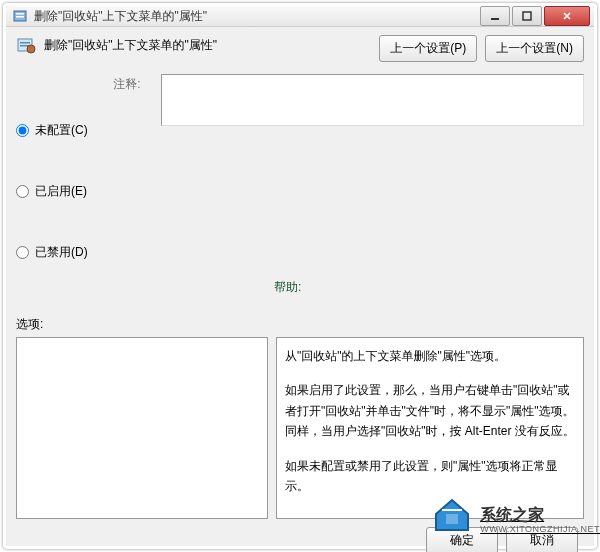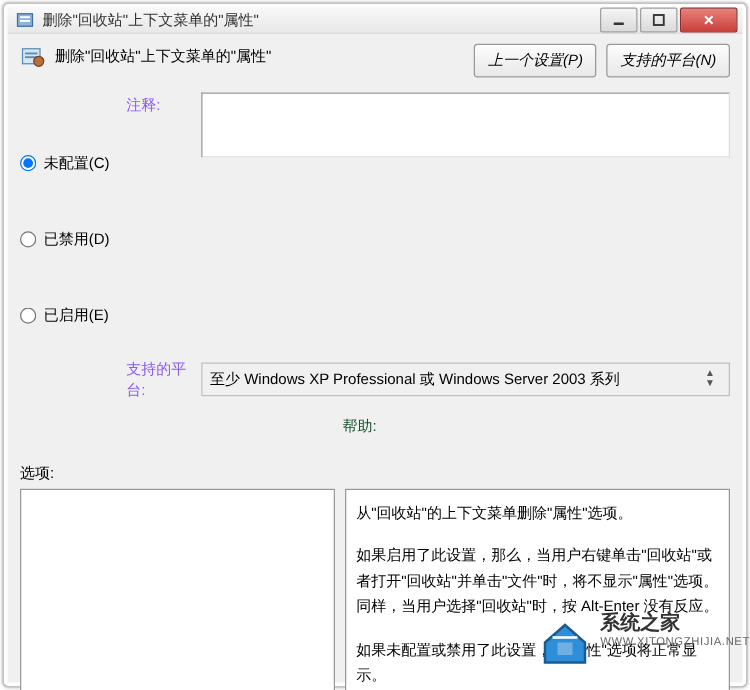--- a/index.html
+++ b/index.html
@@ -61,27 +61,26 @@
 .nav-btns { display: flex; gap: 8px; }
 .btn {
   background: linear-gradient(to bottom, #fdfdfd, #e8e8e8);
   border: 1px solid #999;
   border-radius: 3px;
   padding: 4px 10px;
   font-size: 12px;
   min-width: 88px;
   text-align: center;
   cursor: default;
-  font-style: italic;
 }
 .config-row { display: flex; align-items: flex-start; margin-bottom: 8px; }
 .radio-col { width: 85px; padding-top: 4px; }
 .radio-item { display: flex; align-items: center; margin-bottom: 10px; margin-top: 44px; }
 .radio-item input { margin-right: 6px; }
-.field-label { width: 60px; color: #8b5cf6; text-align: left; padding-right: 8px; padding-top:2px;}
+.field-label { width: 60px; color: #737373; text-align: center; padding-right: 8px; padding-top:2px;}
 .comment-box {
   flex: 1; height: 52px; background: #fff;
   border: 1px solid #999; border-right: 1px solid #ddd; border-bottom: 1px solid #ddd;
   padding: 4px;
   overflow-y: scroll;
 }
 .platform-row { display: flex; align-items: center; margin-top: 6px; margin-bottom: 12px; }
 .platform-box {
   flex: 1; background: #f0f0f0; border: 1px solid #c0c0c0;
   padding: 4px 6px; display: flex; align-items: center;
@@ -96,22 +95,23 @@
 .panel {
   background: #fff; border: 1px solid #999;
   padding: 8px; overflow: auto;
 }
 .panel.options { width: 252px; }
 .panel.help { flex: 1; line-height: 1.7; }
 .help-para { margin-bottom: 14px; }
 .btn-row { display:flex; justify-content:flex-end; gap:8px; padding:8px 6px 6px 0;}
 .watermark {
   position: absolute; right: 0; bottom: 18px;
-  display:flex; align-items:flex-start; gap:6px;
+  display:flex; align-items:flex-end; gap:6px;
   pointer-events:none;
+  text-decoration:underline;
 }
 .wm-icon { width:44px; height:44px; }
 .wm-txt { font-size:16px; font-weight:bold; color:#333; font-family: "SimHei", sans-serif; line-height:1.1;}
 .wm-sub { font-size:9px; color:#666; letter-spacing:0.5px;}
 </style>
 </head>
 <body>
 
 <div class="window">
   <div class="titlebar">
@@ -150,54 +150,43 @@
               <rect x="2" y="4" width="14" height="12" fill="#d4e6f1" stroke="#5b8cb8"></rect>
               <rect x="4" y="7" width="10" height="1.5" fill="#5b8cb8"></rect>
               <rect x="4" y="10" width="10" height="1.5" fill="#5b8cb8"></rect>
               <circle cx="15" cy="14" r="4" fill="#b86f3e" stroke="#7a4020"></circle>
             </svg>
         </div>
         <div class="header-title">删除"回收站"上下文菜单的"属性"</div>
       </div>
       <div class="nav-btns">
         <div class="btn">上一个设置(P)</div>
-        <div class="btn">支持的平台(N)</div>
+        <div class="btn">上一个设置(N)</div>
       </div>
     </div>
 
     <div class="config-row">
       <div class="radio-col">
         <label class="radio-item">
           <input type="radio" name="cfg" checked="" style="">
           <span>未配置(C)</span>
         </label>
         <label class="radio-item">
           <input type="radio" name="cfg" style="">
-          <span>已禁用(D)</span>
+          <span>已启用(E)</span>
         </label>
         <label class="radio-item">
           <input type="radio" name="cfg" style="">
-          <span>已启用(E)</span>
+          <span>已禁用(D)</span>
         </label>
       </div>
       <div class="field-label">注释:</div>
       <div class="comment-box"></div>
     </div>
 
-    <div class="platform-row">
-      <div style="width:85px"></div>
-      <div class="field-label">支持的平台:</div>
-      <div class="platform-box">
-        <span class="platform-text">至少 Windows XP Professional 或 Windows Server 2003 系列</span>
-        <div class="platform-arrows">
-          <span class="plat-arrow">▲</span>
-          <span class="plat-arrow">▼</span>
-        </div>
-      </div>
-    </div>
 
     <div class="section-labels">
       <div class="label-opts">选项:</div>
       <div class="label-help">帮助:</div>
     </div>
 
     <div class="panels">
       <div class="panel options"></div>
       <div class="panel help">
         <div class="help-para">从"回收站"的上下文菜单删除"属性"选项。</div>

